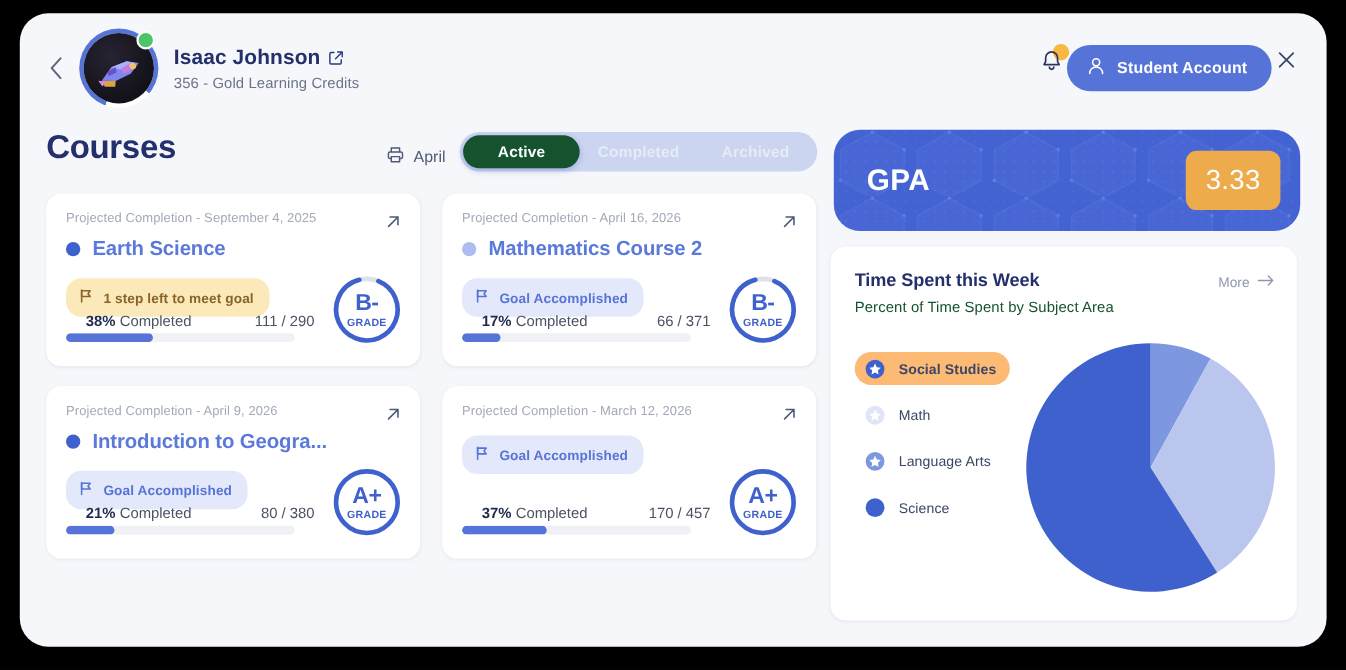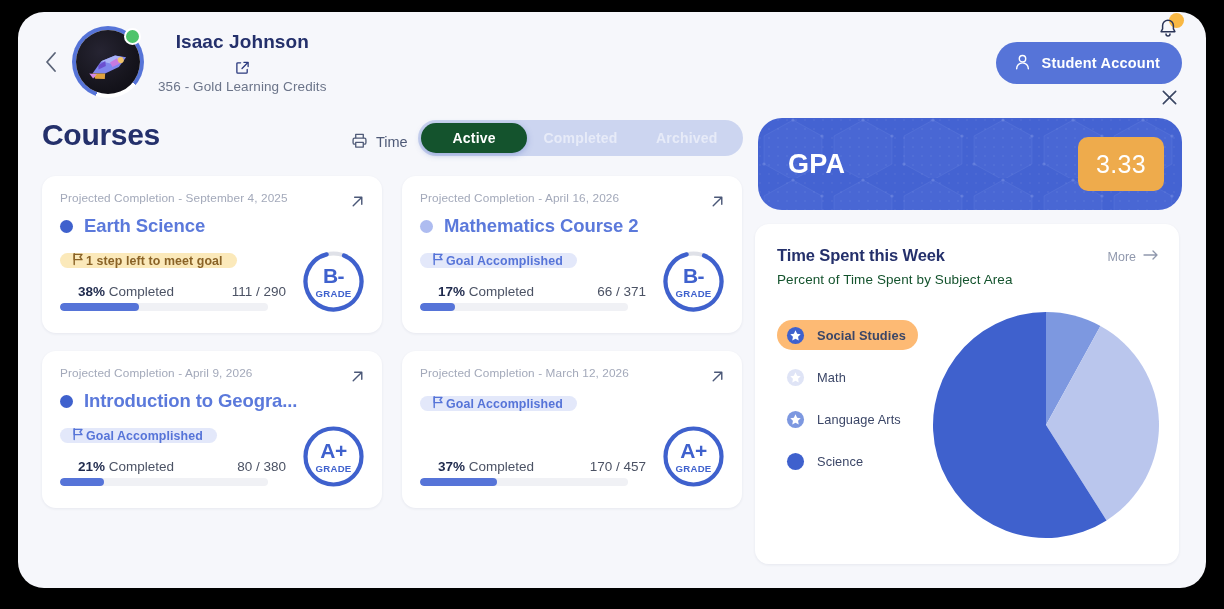--- a/index.html
+++ b/index.html
@@ -53,33 +53,32 @@
     background: radial-gradient(circle at 38% 34%, #262432 0%, #15141c 62%, #0c0b12 100%);
     overflow: hidden;
   }
   .rocket { position: absolute; left: 9px; top: 20px; transform: rotate(-18deg); }
   .online-dot {
     position: absolute; right: 3px; top: 2px;
     width: 17px; height: 17px; border-radius: 50%;
     background: #4ec46a; border: 2.5px solid #ffffff;
   }
   .user-meta { margin-left: 14px; }
-  .user-name-row { display: flex; align-items: center; gap: 7px; flex-direction: column; }
+  .user-name-row { display: flex; align-items: center; gap: 7px; }
   .user-name {
     font-size: 19px; font-weight: bold; color: #24306b; letter-spacing: .1px;
   }
   .ext-link-icon { color: #2b3a7e; display: flex; }
   .user-credits {
     font-size: 13.5px; color: #6b7489; margin-top: 4px; letter-spacing: .1px;
   }
 
   .topbar-right {
-    margin-left: auto; display: flex; align-items: flex-end; 
+    margin-left: auto; display: flex; align-items: flex-start; 
     margin-right: 24px;
-    flex-direction: column;
   }
   .bell-wrap { position: relative; width: 26px; height: 28px; cursor: pointer; }
   .bell-badge {
     position: absolute; right: -2px; top: -1px;
     width: 15px; height: 15px; border-radius: 50%;
     background: #f9b233; opacity: .92;
   }
   .bell-glyph { position: absolute; left: 1px; top: 3px; color: #2b3558; }
   .account-btn {
     display: flex; align-items: center; gap: 11px;
@@ -139,22 +138,22 @@
   }
   .card-title-row {
     display: flex; align-items: center; gap: 11px; margin-top: 10px;
   }
   .subject-dot { width: 13px; height: 13px; border-radius: 50%; flex: none; }
   .card-title {
     font-size: 18.5px; font-weight: bold; color: #5b79db; letter-spacing: -.1px;
     white-space: nowrap; overflow: hidden;
   }
   .goal-badge {
-    display: inline-flex; align-items: center; gap: 1px;
-    height: 15px; padding: 0 14px 0 11px; border-radius: 14px;
+    display: inline-flex; align-items: center; gap: 9px;
+    height: 35px; padding: 0 14px 0 11px; border-radius: 14px;
     font-size: 12.4px; font-weight: bold; margin-top: 16px; letter-spacing: .1px;
   }
   .goal-badge.warn { background: #fbe9ba; color: #8a6327; }
   .goal-badge.done { background: #e3e8fa; color: #5674d8; }
   .progress-row {
     position: absolute; left: 36px; bottom: 34px;
     width: 208px; display: flex; align-items: baseline; justify-content: space-between;
   }
   .progress-label { font-size: 13.5px; color: #4b5264; }
   .progress-label b { color: #1f2a4d; font-weight: bold; }
@@ -301,21 +300,21 @@
   <div class="page-title">Courses</div>
 
   <div class="print-btn">
     <span>
       <svg width="17" height="17" viewBox="0 0 18 18">
         <path d="M5 6.5 V2.6 H13 V6.5" fill="none" stroke="#4f5a77" stroke-width="1.4" stroke-linejoin="round"></path>
         <rect x="2.2" y="6.5" width="13.6" height="6.4" rx="1.6" fill="none" stroke="#4f5a77" stroke-width="1.4"></rect>
         <path d="M5 11 H13 V16 H5 Z" fill="#f6f7fb" stroke="#4f5a77" stroke-width="1.4" stroke-linejoin="round"></path>
       </svg>
     </span>
-    <span>Time</span>
+    <span>April</span>
   </div>
 
   <div class="tabs">
     <div class="tab active">Active</div>
     <div class="tab inactive">Completed</div>
     <div class="tab inactive">Archived</div>
   </div>
 
   <div class="course-grid">
 

